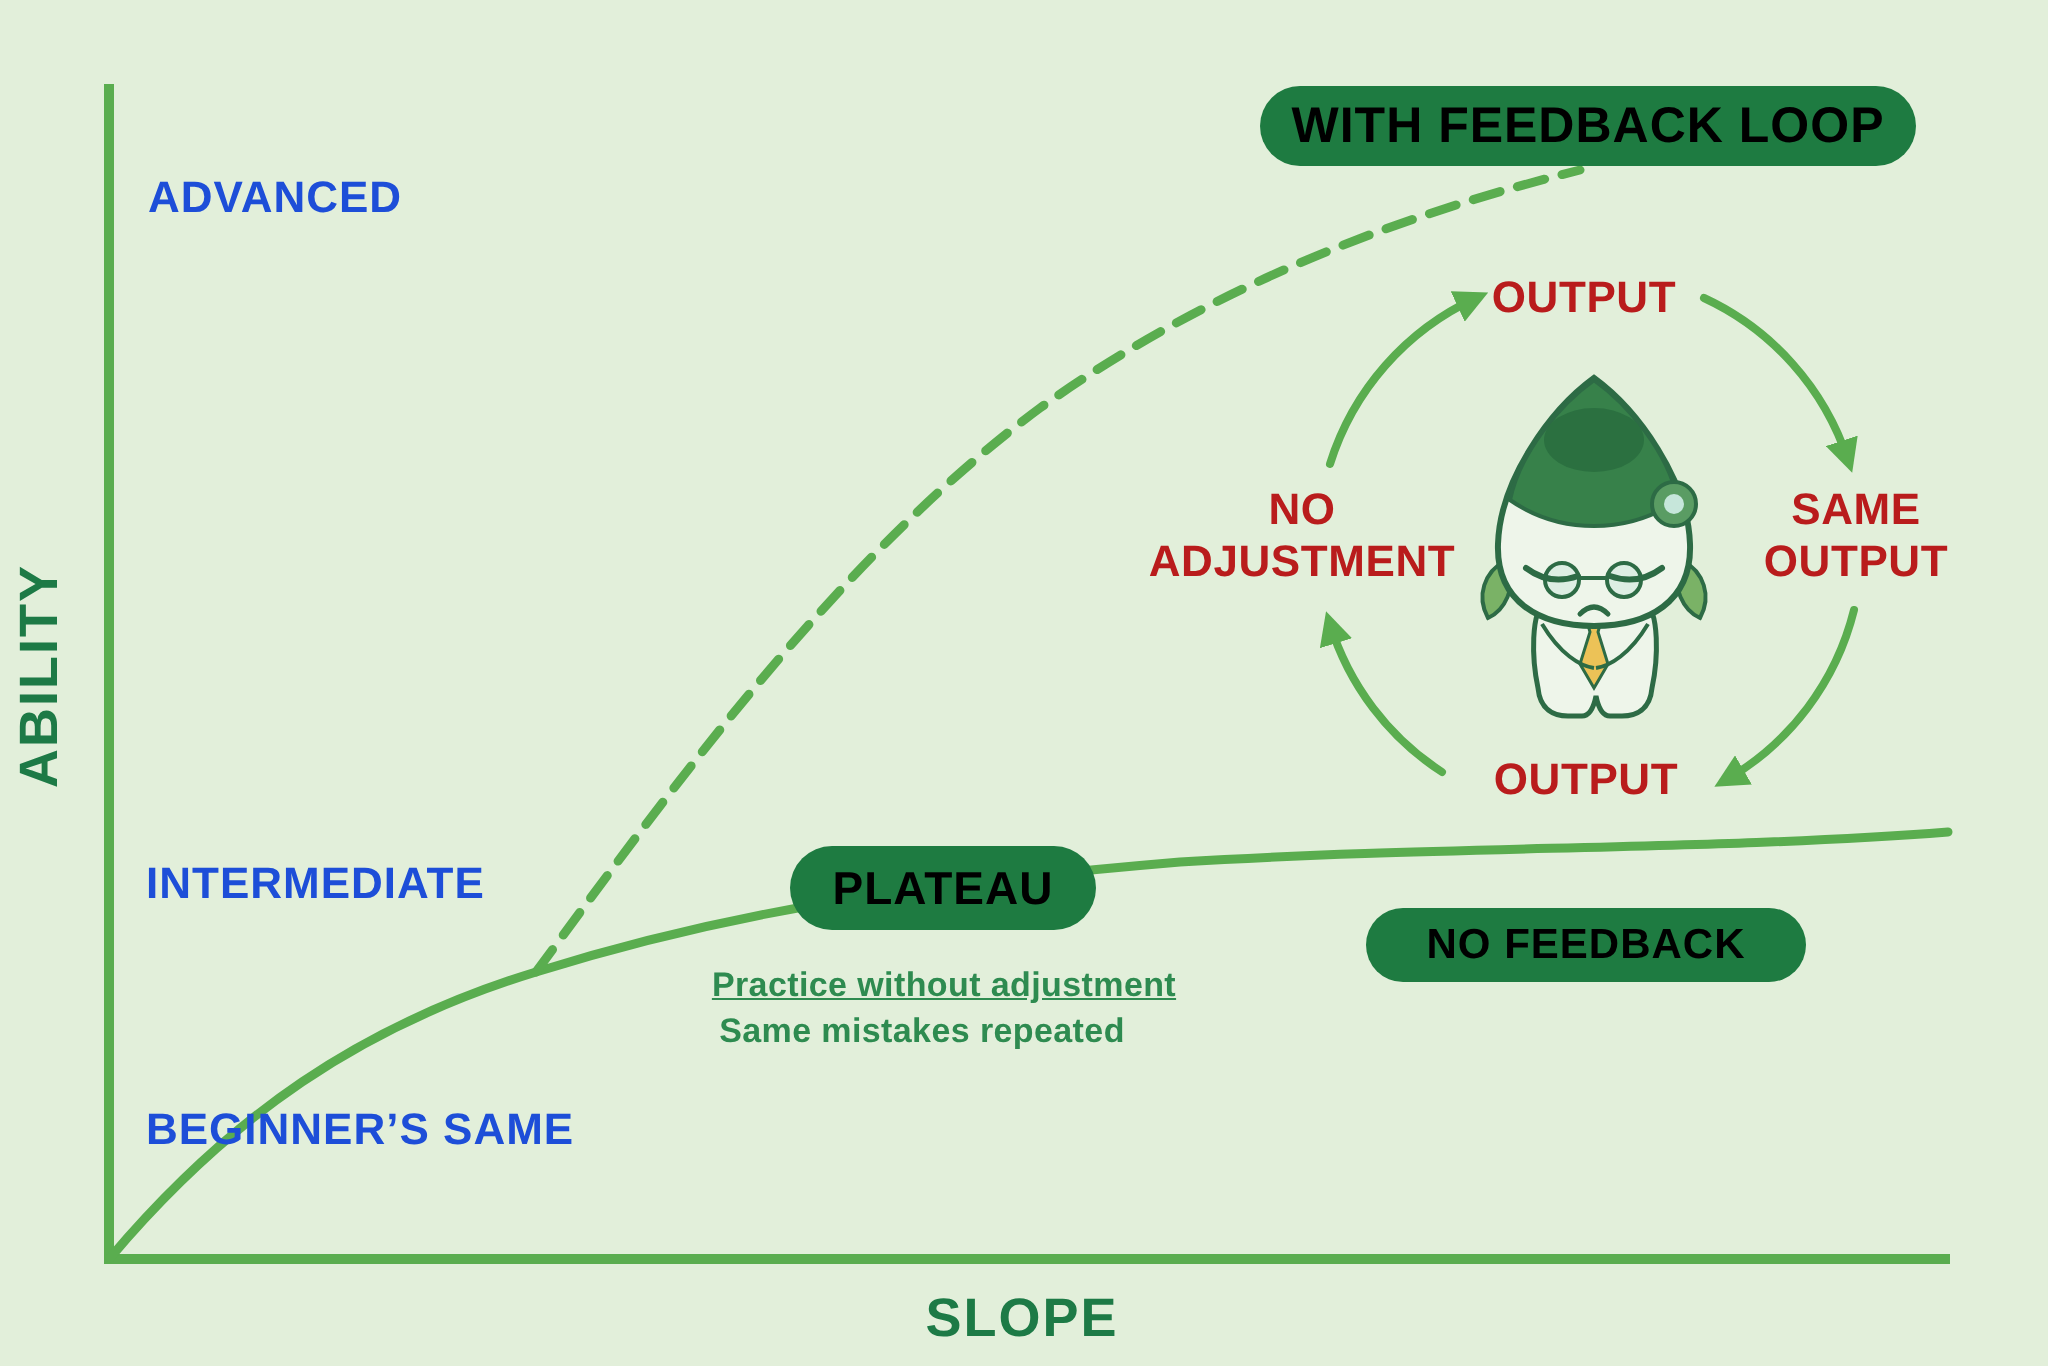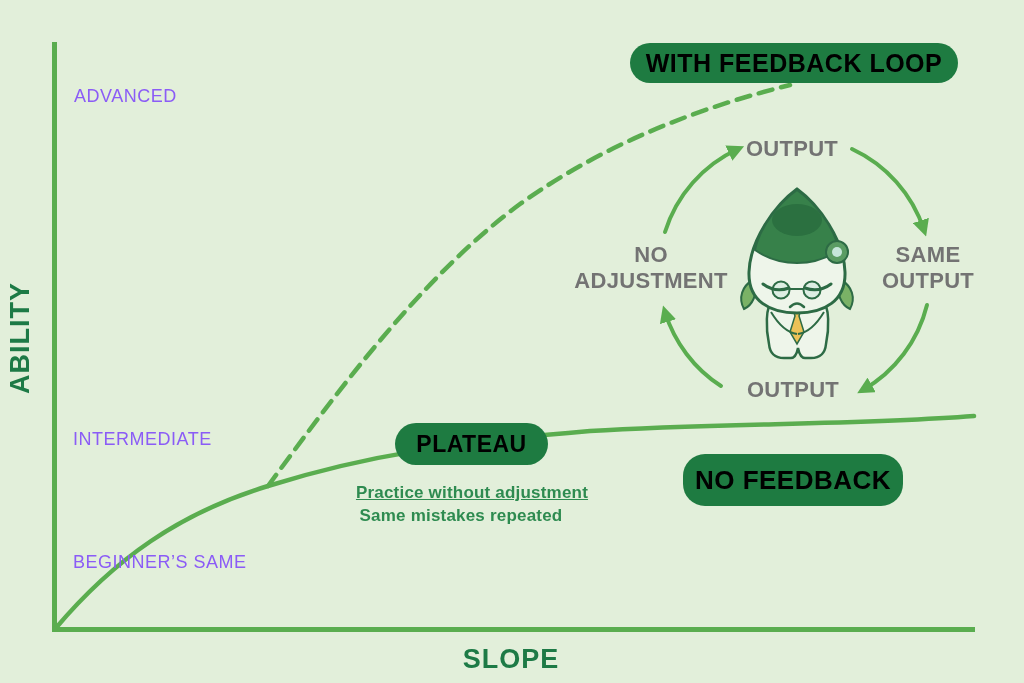--- a/index.html
+++ b/index.html
@@ -3,36 +3,36 @@
 <meta charset="utf-8">
 <style>
   html,body{margin:0;padding:0;background:#cfdccb;}
   .stage{
     position:relative;width:1024px;height:683px;overflow:hidden;
     background:#e2efda;
     font-family:"Liberation Sans",sans-serif;
   }
   .layer{position:absolute;left:0;top:0;}
   .lvl{
-    position:absolute;color:#8b5cf6;font-weight:normal;font-size:18px;
+    position:absolute;color:#1d4ed8;font-weight:bold;font-size:22px;
     letter-spacing:.5px;white-space:nowrap;
   }
   .axis-label{
     position:absolute;color:#1d7a46;font-weight:bold;font-size:27px;
     letter-spacing:1px;white-space:nowrap;
   }
   .axis-label.y{transform:translate(-50%,-50%) rotate(-90deg);}
   .axis-label.x{transform:translate(-50%,0);}
   .badge{
     position:absolute;background:#1e7b41;color:#000000;font-weight:bold;
     display:flex;align-items:center;justify-content:center;
     border-radius:22px;letter-spacing:.5px;white-space:nowrap;
   }
   .cycle-label{
-    position:absolute;color:#737373;font-weight:bold;font-size:22px;
+    position:absolute;color:#b91c1c;font-weight:bold;font-size:22px;
     text-align:center;white-space:pre-line;line-height:1.2;letter-spacing:.3px;
   }
   .note{
     position:absolute;color:#2e8b50;font-weight:bold;font-size:17px;
     text-align:center;width:280px;letter-spacing:.2px;
   }
 </style>
 </head>
 <body>
 
@@ -89,21 +89,21 @@
 
   <div class="axis-label y" style="left:20px;top:338px;">ABILITY</div>
   <div class="axis-label x" style="left:511px;top:644px;">SLOPE</div>
 
   <div class="lvl" style="left:74px;top:86px;">ADVANCED</div>
   <div class="lvl" style="left:73px;top:429px;">INTERMEDIATE</div>
   <div class="lvl" style="left:73px;top:552px;">BEGINNER’S SAME</div>
 
   <div class="badge" style="left:630px;top:43px;width:328px;height:40px;font-size:25px;">WITH FEEDBACK LOOP</div>
   <div class="badge" style="left:395px;top:423px;width:153px;height:42px;font-size:23px;">PLATEAU</div>
-  <div class="badge" style="left:683px;top:454px;width:220px;height:52px;font-size:26px;">NO FEEDBACK</div>
+  <div class="badge" style="left:683px;top:454px;width:220px;height:37px;font-size:21px;">NO FEEDBACK</div>
 
   <div class="note" style="left:332px;top:483px;text-decoration:underline;">Practice without adjustment</div>
   <div class="note" style="left:321px;top:506px;">Same mistakes repeated</div>
 
   <div class="cycle-label" style="left:692px;top:136px;width:200px;">OUTPUT</div>
   <div class="cycle-label" style="left:828px;top:242px;width:200px;">SAME
 OUTPUT</div>
   <div class="cycle-label" style="left:693px;top:377px;width:200px;">OUTPUT</div>
   <div class="cycle-label" style="left:551px;top:242px;width:200px;">NO
 ADJUSTMENT</div>

